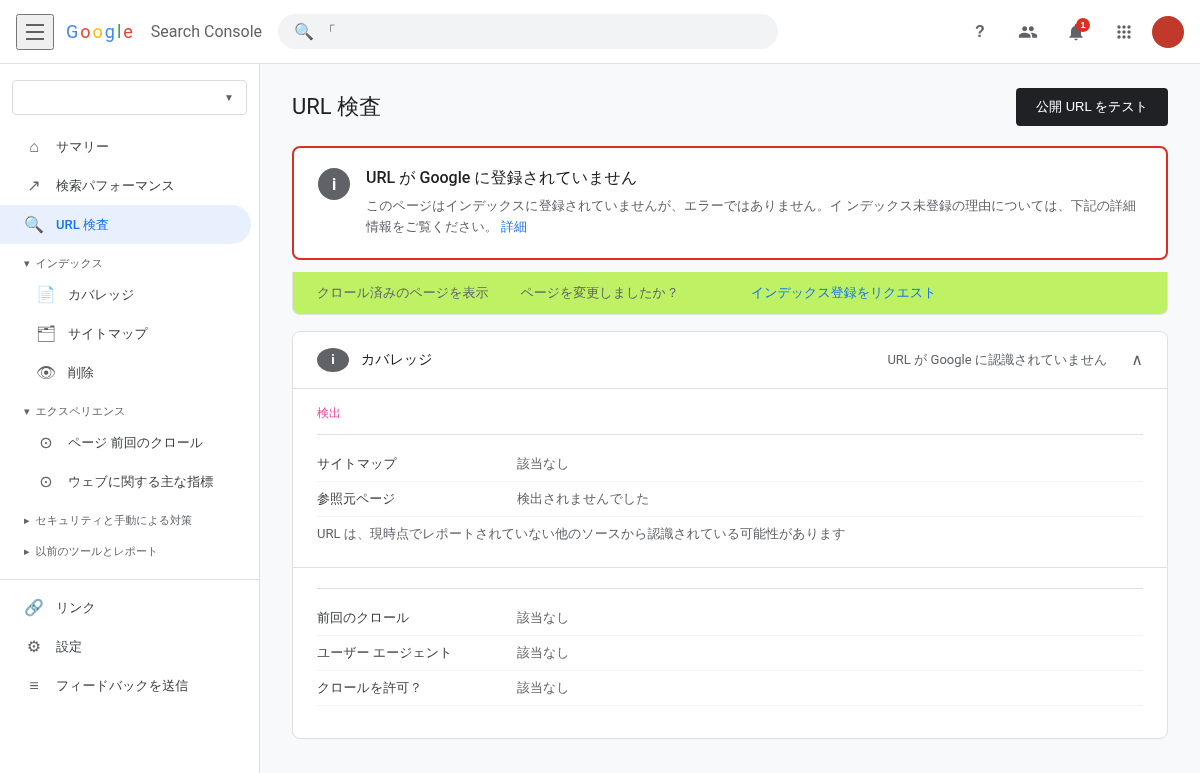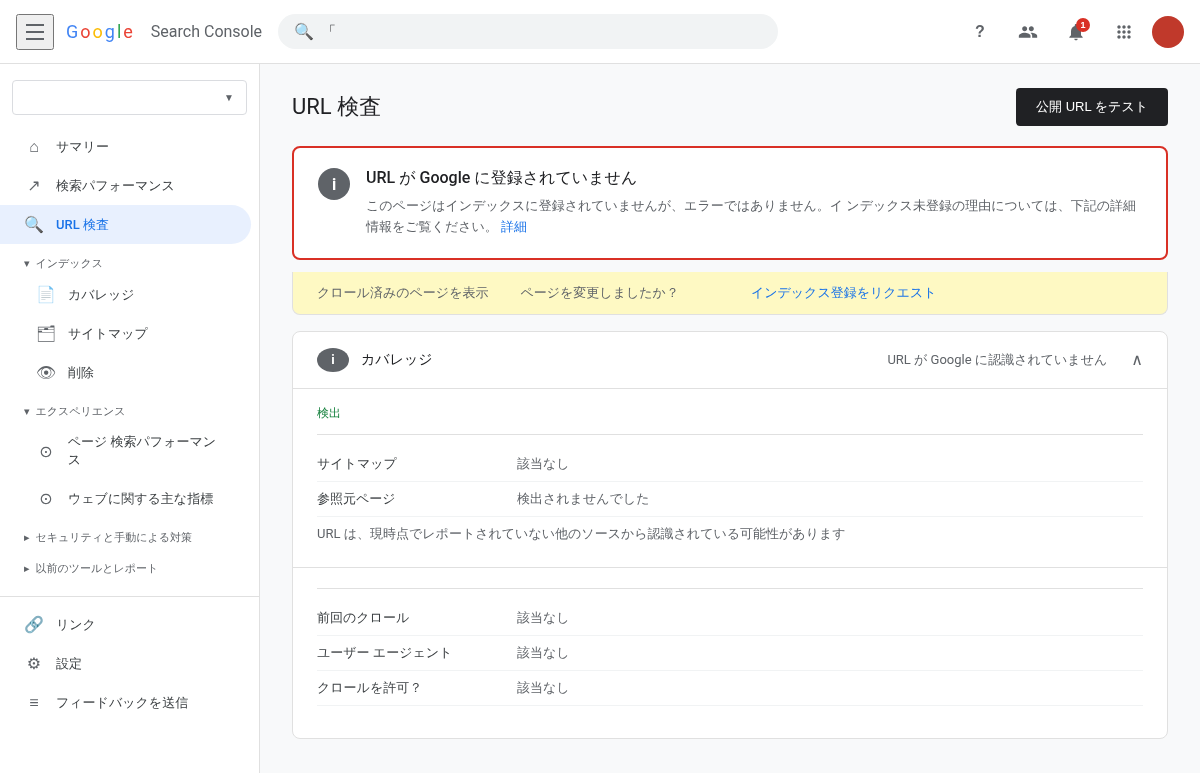--- a/index.html
+++ b/index.html
@@ -199,21 +199,21 @@
       line-height: 1.6;
     }
     .status-desc a { color: #1a73e8; text-decoration: none; }
 
     
     .action-bar {
       display: flex;
       align-items: center;
       gap: 32px;
       padding: 12px 24px;
-      background: #fef9c3;
+      background: #bef264;
       border-radius: 0 0 8px 8px;
       border: 1px solid #e0e0e0;
       border-top: none;
       margin-top: -4px;
       margin-bottom: 16px;
     }
     .action-link {
       font-size: 13px;
       color: #5f6368;
       cursor: pointer;
@@ -247,21 +247,21 @@
       margin-right: 12px;
     }
     .expand-icon { cursor: pointer; color: #5f6368; font-size: 16px; }
 
     .coverage-section {
       padding: 16px 24px;
     }
     .section-label {
       font-size: 12px;
       font-weight: 500;
-      color: #15803d;
+      color: #ec4899;
       margin-bottom: 12px;
       text-transform: none;
     }
     .data-row {
       display: flex;
       align-items: flex-start;
       padding: 8px 0;
       border-bottom: 1px solid #f1f3f4;
       font-size: 13px;
     }
@@ -363,21 +363,21 @@
       <span class="icon">👁</span>
       <span>削除</span>
     </div>
 
     <div class="nav-section-header">
       <span>▾</span>
       <span>エクスペリエンス</span>
     </div>
     <div class="nav-item" style="padding-left:36px;">
       <span class="icon">⊙</span>
-      <span>ページ 検索パフォーマンス</span>
+      <span>ページ 前回のクロール</span>
     </div>
     <div class="nav-item" style="padding-left:36px;">
       <span class="icon">⊙</span>
       <span>ウェブに関する主な指標</span>
     </div>
 
     <div class="nav-section-header">
       <span>▸</span>
       <span>セキュリティと手動による対策</span>
     </div>

